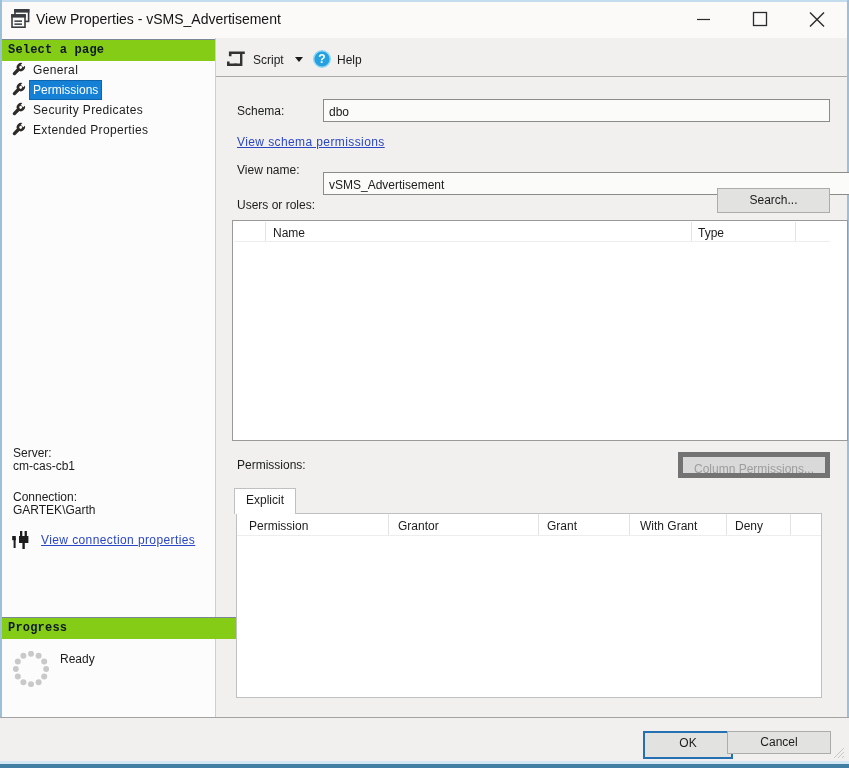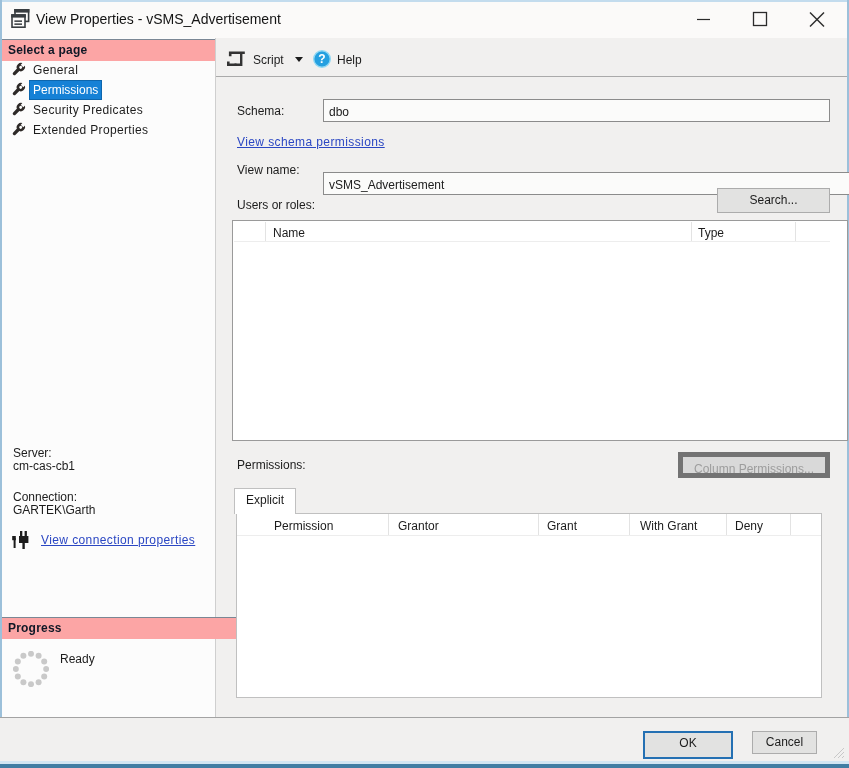--- a/index.html
+++ b/index.html
@@ -1,20 +1,20 @@
 <!DOCTYPE html>
 <html><head>
 <meta charset="utf-8">
 <style>
   html,body{margin:0;padding:0;}
   #win{position:relative;width:849px;height:768px;background:#f1f0ef;
        font-family:"Liberation Sans",sans-serif;overflow:hidden;}
   .abs{position:absolute;}
   .t12{font-size:12px;color:#1c1c1c;white-space:nowrap;}
-  .hdr{background:#fca5a5;border-top:1px solid #7b8794;}
+  .hdr{background:#84cc16;border-top:1px solid #7b8794;font-family:Liberation Mono, monospace;}
   .hdr span{font-size:12px;font-weight:bold;color:#101826;position:absolute;left:6px;top:3px;letter-spacing:0.2px;}
   .link{font-size:12px;letter-spacing:0.4px;color:#2b47c3;text-decoration:underline;white-space:nowrap;}
   .tbx{background:#fbfbfa;border:1px solid #8b8b8b;box-sizing:border-box;}
   .tbx span{position:absolute;left:5px;top:5px;font-size:12px;color:#202020;white-space:nowrap;}
   .btn{background:#e2e2e1;border:1px solid #acacac;box-sizing:border-box;text-align:center;font-size:12px;color:#1c1c1c;}
   .vline{width:1px;background:#e3e3e3;}
 </style>
 </head>
 <body>
 <div id="win">
@@ -161,35 +161,35 @@
     <div class="abs" style="left:1px;top:20px;width:596px;height:1px;background:#ededed;"></div>
   </div>
 
   <div class="abs t12" style="left:237px;top:458px;">Permissions:</div>
   <div class="abs" style="left:678px;top:452px;width:152px;height:26px;background:#d9d9d9;border:5px solid #737373;box-sizing:border-box;text-align:center;line-height:24px;font-size:12px;color:#9d9d9d;">Column Permissions...</div>
 
   <div class="abs" style="left:236px;top:513px;width:586px;height:185px;background:#ffffff;border:1px solid #c0c0c0;box-sizing:border-box;"></div>
   <div class="abs" style="left:234px;top:488px;width:62px;height:26px;background:#ffffff;border:1px solid #c0c0c0;border-bottom:none;box-sizing:border-box;"></div>
   <div class="abs t12" style="left:246px;top:493px;">Explicit</div>
   <div class="abs" id="extable" style="left:236px;top:513px;width:586px;height:185px;">
-    <div class="abs t12" style="left:13px;top:6px;margin-left:25px;">Permission</div>
+    <div class="abs t12" style="left:13px;top:6px;">Permission</div>
     <div class="abs t12" style="left:162px;top:6px;">Grantor</div>
     <div class="abs t12" style="left:311px;top:6px;">Grant</div>
     <div class="abs t12" style="left:404px;top:6px;">With Grant</div>
     <div class="abs t12" style="left:499px;top:6px;">Deny</div>
     <div class="abs vline" style="left:152px;top:1px;height:21px;"></div>
     <div class="abs vline" style="left:302px;top:1px;height:21px;"></div>
     <div class="abs vline" style="left:393px;top:1px;height:21px;"></div>
     <div class="abs vline" style="left:490px;top:1px;height:21px;"></div>
     <div class="abs vline" style="left:554px;top:1px;height:21px;"></div>
     <div class="abs" style="left:1px;top:22px;width:584px;height:1px;background:#ededed;"></div>
   </div>
 
   <div class="abs" style="left:0;top:717px;width:849px;height:1px;background:#a3a3a3;"></div>
   <div class="abs" style="left:0;top:718px;width:849px;height:43px;background:#f1f0ef;"></div>
   <div class="abs btn" style="left:643px;top:731px;width:90px;height:28px;line-height:21px;border:2px solid #2470b3;box-sizing:border-box;">OK</div>
-  <div class="abs btn" style="left:752px;top:731px;width:65px;height:23px;line-height:21px;box-sizing:border-box;">Cancel</div>
+  <div class="abs btn" style="left:727px;top:731px;width:104px;height:23px;line-height:21px;box-sizing:border-box;">Cancel</div>
   <svg class="abs" style="left:832px;top:746px;" width="13" height="13" viewBox="0 0 13 13">
     <line x1="12" y1="2" x2="2" y2="12" stroke="#c8c8c8" stroke-width="1"></line>
     <line x1="12" y1="6" x2="6" y2="12" stroke="#c8c8c8" stroke-width="1"></line>
     <line x1="12" y1="10" x2="10" y2="12" stroke="#c8c8c8" stroke-width="1"></line>
   </svg>
 </div>
 
 </body></html>

